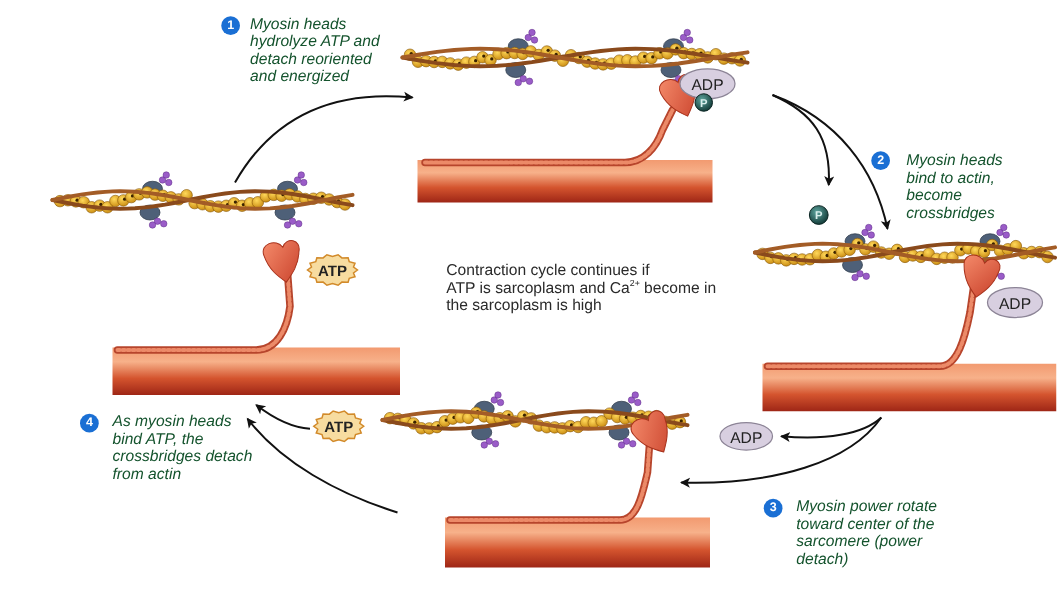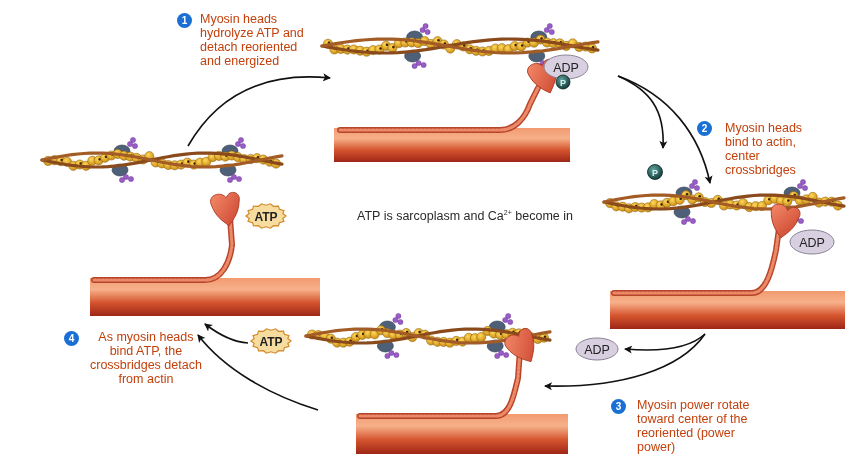--- a/index.html
+++ b/index.html
@@ -1,18 +1,18 @@
 <!DOCTYPE html>
 <html><head>
   <meta charset="utf-8">
   <style>
     html, body { margin: 0; padding: 0; background: #ffffff; }
     body { width: 851px; height: 472px; position: relative; overflow: hidden; font-family: "Liberation Sans", sans-serif; }
     #stage { position: absolute; left: 0; top: 0; width: 851px; height: 472px; }
-    .label { position: absolute; font-family: "Liberation Sans", sans-serif; font-size: 12.5px; line-height: 14px; color: #c2410c; }
+    .label { position: absolute; font-family: "Liberation Sans", sans-serif; font-size: 12.5px; line-height: 14px; color: #14532d; font-style: italic; }
     .label .line { display: block; white-space: nowrap; }
     .step-badge { position: absolute; width: 15px; height: 15px; border-radius: 50%; background: #1a6fd4; color: #fff; font-weight: bold; font-size: 10px; line-height: 15px; text-align: center; font-family: "Liberation Sans", sans-serif; }
     .center-note { position: absolute; font-size: 12.5px; line-height: 14px; color: #2a2a2a; }
     .center-note sup { font-size: 7px; line-height: 0; }
     svg text { font-family: "Liberation Sans", sans-serif; }
   </style>
 </head>
 <body>
 
 <div id="stage">
@@ -446,37 +446,39 @@
     <span class="line">Myosin heads</span>
     <span class="line">hydrolyze ATP and</span>
     <span class="line">detach reoriented</span>
     <span class="line">and energized</span>
   </div>
 
   <div class="step-badge" style="left:697px;top:121px;">2</div>
   <div class="label" style="left:725px;top:121px;">
     <span class="line">Myosin heads</span>
     <span class="line">bind to actin,</span>
-    <span class="line">center</span>
+    <span class="line">become</span>
     <span class="line">crossbridges</span>
   </div>
 
   <div class="step-badge" style="left:611px;top:399px;">3</div>
   <div class="label" style="left:637px;top:398px;">
     <span class="line">Myosin power rotate</span>
     <span class="line">toward center of the</span>
-    <span class="line">reoriented (power</span>
-    <span class="line">power)</span>
+    <span class="line">sarcomere (power</span>
+    <span class="line">detach)</span>
   </div>
 
   <div class="step-badge" style="left:64px;top:331px;">4</div>
-  <div class="label" style="left:90px;top:330px;text-align:center;">
+  <div class="label" style="left:90px;top:330px;">
     <span class="line">As myosin heads</span>
     <span class="line">bind ATP, the</span>
     <span class="line">crossbridges detach</span>
     <span class="line">from actin</span>
   </div>
 
   
   <div class="center-note" style="left:357px;top:209px;">
+    <span class="line" style="display:block">Contraction cycle continues if</span>
     <span class="line" style="display:block"><span>ATP is sarcoplasm and Ca</span><sup>2+</sup><span> become in</span></span>
+    <span class="line" style="display:block">the sarcoplasm is high</span>
   </div>
 </div>
 
 </body></html>

